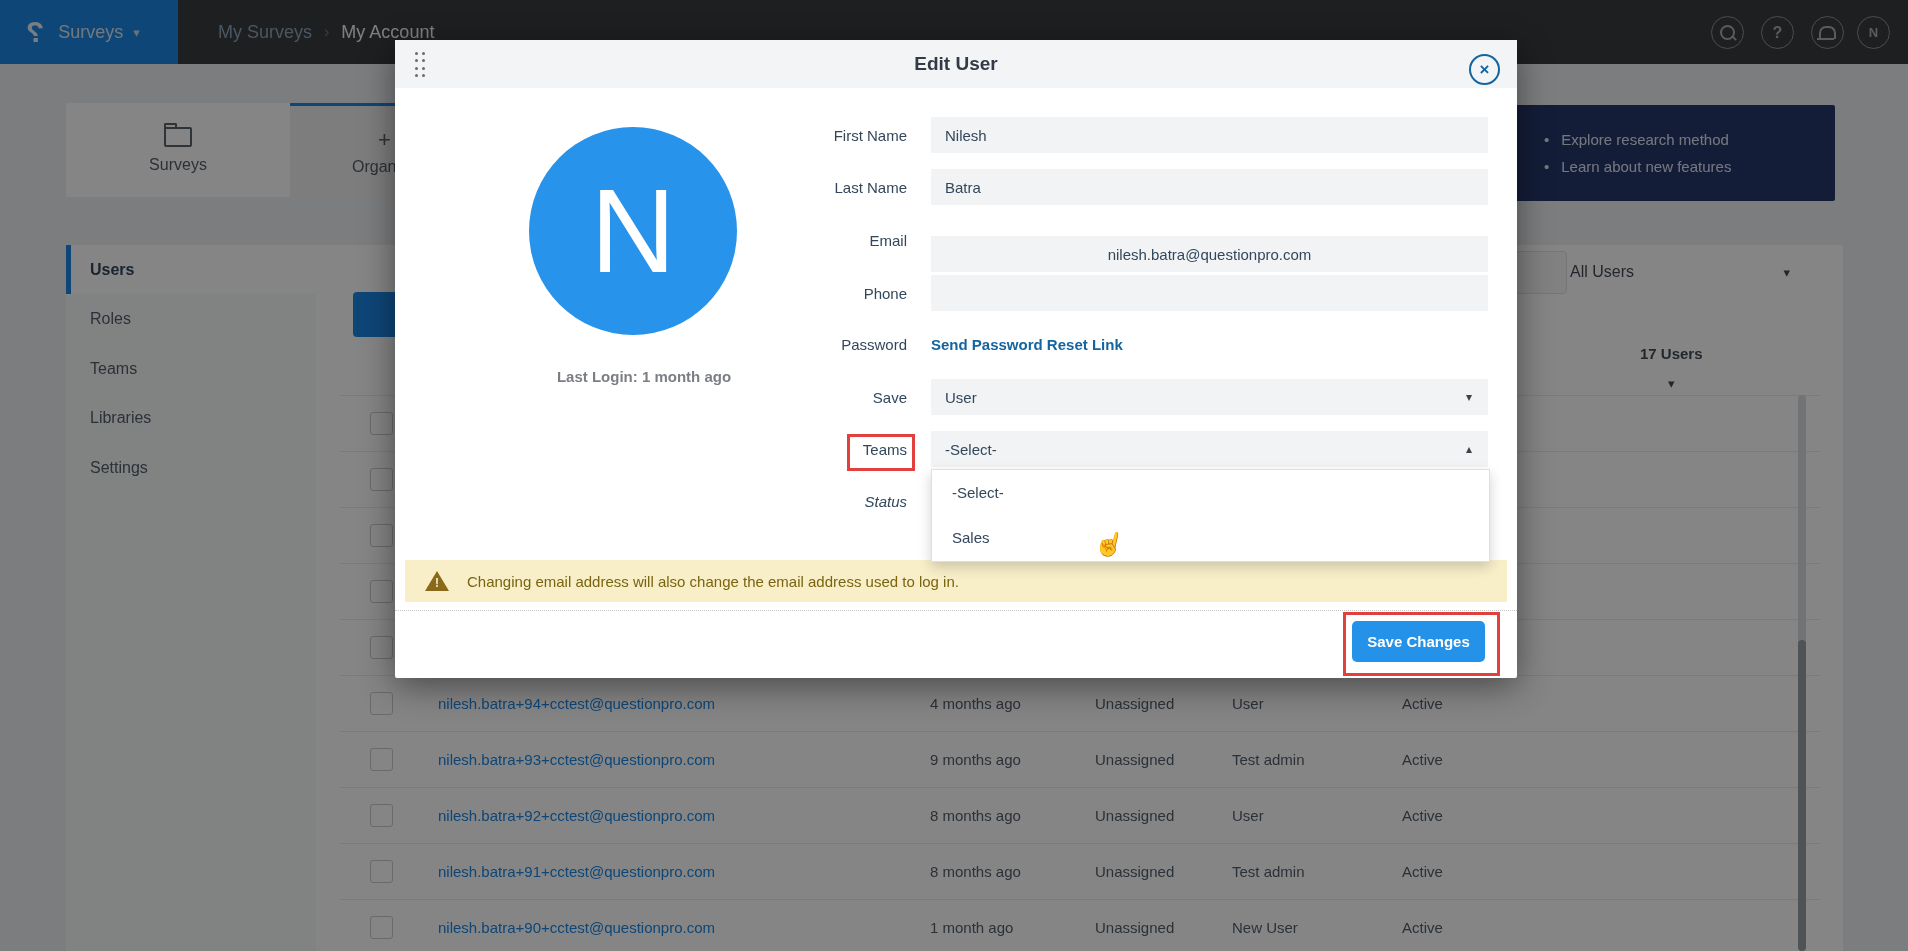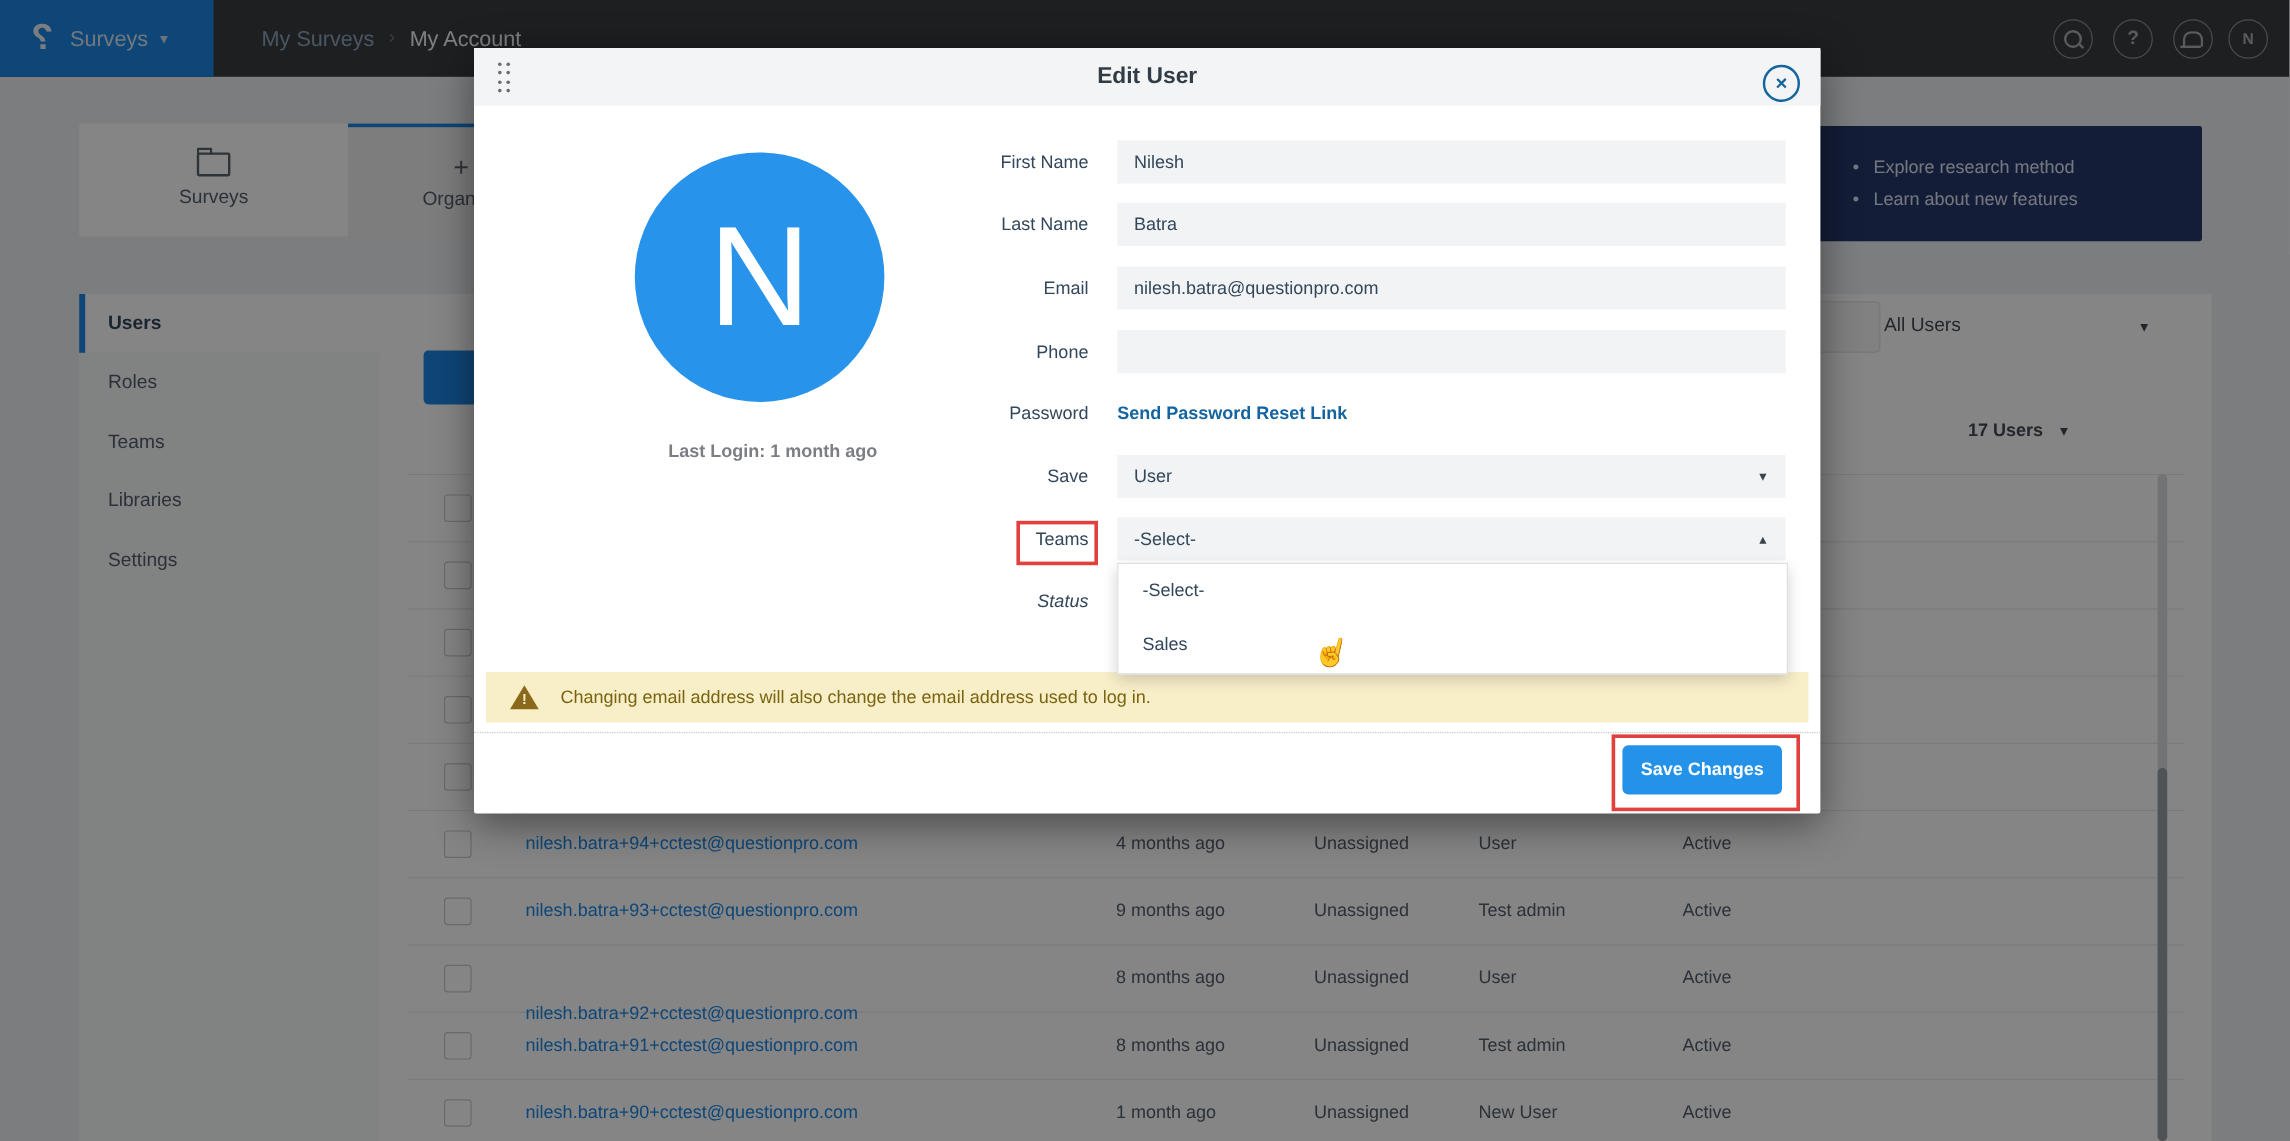--- a/index.html
+++ b/index.html
@@ -50,21 +50,21 @@
   .sidebar{left:66px;top:245px;width:250px;height:706px;background:#f8f9fa;}
   .side-item{position:absolute;left:0;width:250px;height:49px;display:flex;align-items:center;
              padding-left:24px;box-sizing:border-box;font-size:16px;color:var(--text-gray);cursor:pointer;}
   .side-item.active{background:#ffffff;color:var(--text-dark);font-weight:bold;border-left:5px solid var(--accent);padding-left:19px;}
 
   .action-btn{left:353px;top:292px;width:160px;height:45px;background:var(--accent);border-radius:4px;cursor:pointer;}
   .search-box{left:1320px;top:251px;width:245px;height:41px;background:#f7f8f9;border:1px solid #dfe3e6;border-radius:4px;}
   .filter-sel{left:1570px;top:251px;width:240px;height:42px;display:flex;align-items:center;cursor:pointer;}
   .filter-sel .val{font-size:16px;color:#434c55;}
   .filter-sel .caret{position:absolute;right:20px;font-size:13px;color:#434c55;}
-  .count-sel{left:1640px;top:345px;height:26px;display:flex;align-items:center;cursor:pointer;gap:14px;}
+  .count-sel{left:1640px;top:345px;height:26px;display:flex;align-items:center;cursor:pointer;gap:14px;flex-direction:column;}
   .count-sel .val{font-size:15px;font-weight:bold;color:#434c55;}
   .count-sel .caret{font-size:13px;color:#434c55;}
 
   .row-sep{left:340px;width:1480px;height:1px;background:#e8eaed;}
   .chk{width:21px;height:21px;background:#fff;border:1px solid #c7ccd1;border-radius:3px;cursor:pointer;}
   .cell{position:absolute;font-size:15px;color:var(--text-gray);white-space:nowrap;transform:translateY(-50%);}
   .cell-email{color:var(--accent);cursor:pointer;}
   .vscroll-track{left:1798px;top:395px;width:8px;height:556px;background:#d9dcdf;border-radius:4px;}
   .vscroll-thumb{left:1798px;top:640px;width:8px;height:311px;background:#9aa0a5;border-radius:4px;cursor:pointer;}
 
@@ -212,21 +212,21 @@
       <div class="abs" style="left: 0px; top: 731px; width: 1843px; height: 56px;">
         <div class="abs chk" style="left: 370px; top: 17px;"></div>
         <div class="cell cell-email" style="left: 438px; top: 28px;">nilesh.batra+93+cctest@questionpro.com</div>
         <div class="cell" style="left: 930px; top: 28px;">9 months ago</div>
         <div class="cell" style="left: 1095px; top: 28px;">Unassigned</div>
         <div class="cell" style="left: 1232px; top: 28px;">Test admin</div>
         <div class="cell" style="left: 1402px; top: 28px;">Active</div>
       </div>
       <div class="abs" style="left: 0px; top: 787px; width: 1843px; height: 56px;">
         <div class="abs chk" style="left: 370px; top: 17px;"></div>
-        <div class="cell cell-email" style="left: 438px; top: 28px; margin-top: 30px;">nilesh.batra+92+cctest@questionpro.com</div>
+        <div class="cell cell-email" style="left: 438px; top: 28px;">nilesh.batra+92+cctest@questionpro.com</div>
         <div class="cell" style="left: 930px; top: 28px;">8 months ago</div>
         <div class="cell" style="left: 1095px; top: 28px;">Unassigned</div>
         <div class="cell" style="left: 1232px; top: 28px;">User</div>
         <div class="cell" style="left: 1402px; top: 28px;">Active</div>
       </div>
       <div class="abs" style="left: 0px; top: 843px; width: 1843px; height: 56px;">
         <div class="abs chk" style="left: 370px; top: 17px;"></div>
         <div class="cell cell-email" style="left: 438px; top: 28px;">nilesh.batra+91+cctest@questionpro.com</div>
         <div class="cell" style="left: 930px; top: 28px;">8 months ago</div>
         <div class="cell" style="left: 1095px; top: 28px;">Unassigned</div>
@@ -265,21 +265,21 @@
     <div class="abs avatar">N</div>
     <div class="abs last-login">Last Login: 1 month ago</div>
 
     <span class="m-label" style="top:87px;">First Name</span>
     <input class="m-input" style="top: 77px;" value="Nilesh">
 
     <span class="m-label" style="top:139px;">Last Name</span>
     <input class="m-input" style="top: 129px;" value="Batra">
 
     <span class="m-label" style="top:192px;">Email</span>
-    <input class="m-input" style="top: 182px;" value="nilesh.batra@questionpro.com">
+    <input class="m-input" style="top: 196px; text-align: center;" value="nilesh.batra@questionpro.com">
 
     <span class="m-label" style="top:245px;">Phone</span>
     <input class="m-input" style="top: 235px;" value="">
 
     <span class="m-label" style="top:296px;">Password</span>
     <span class="pwd-link">Send Password Reset Link</span>
 
     <span class="m-label" style="top:349px;">Save</span>
     <div class="m-select" style="top:339px;">
       <span>User</span>

